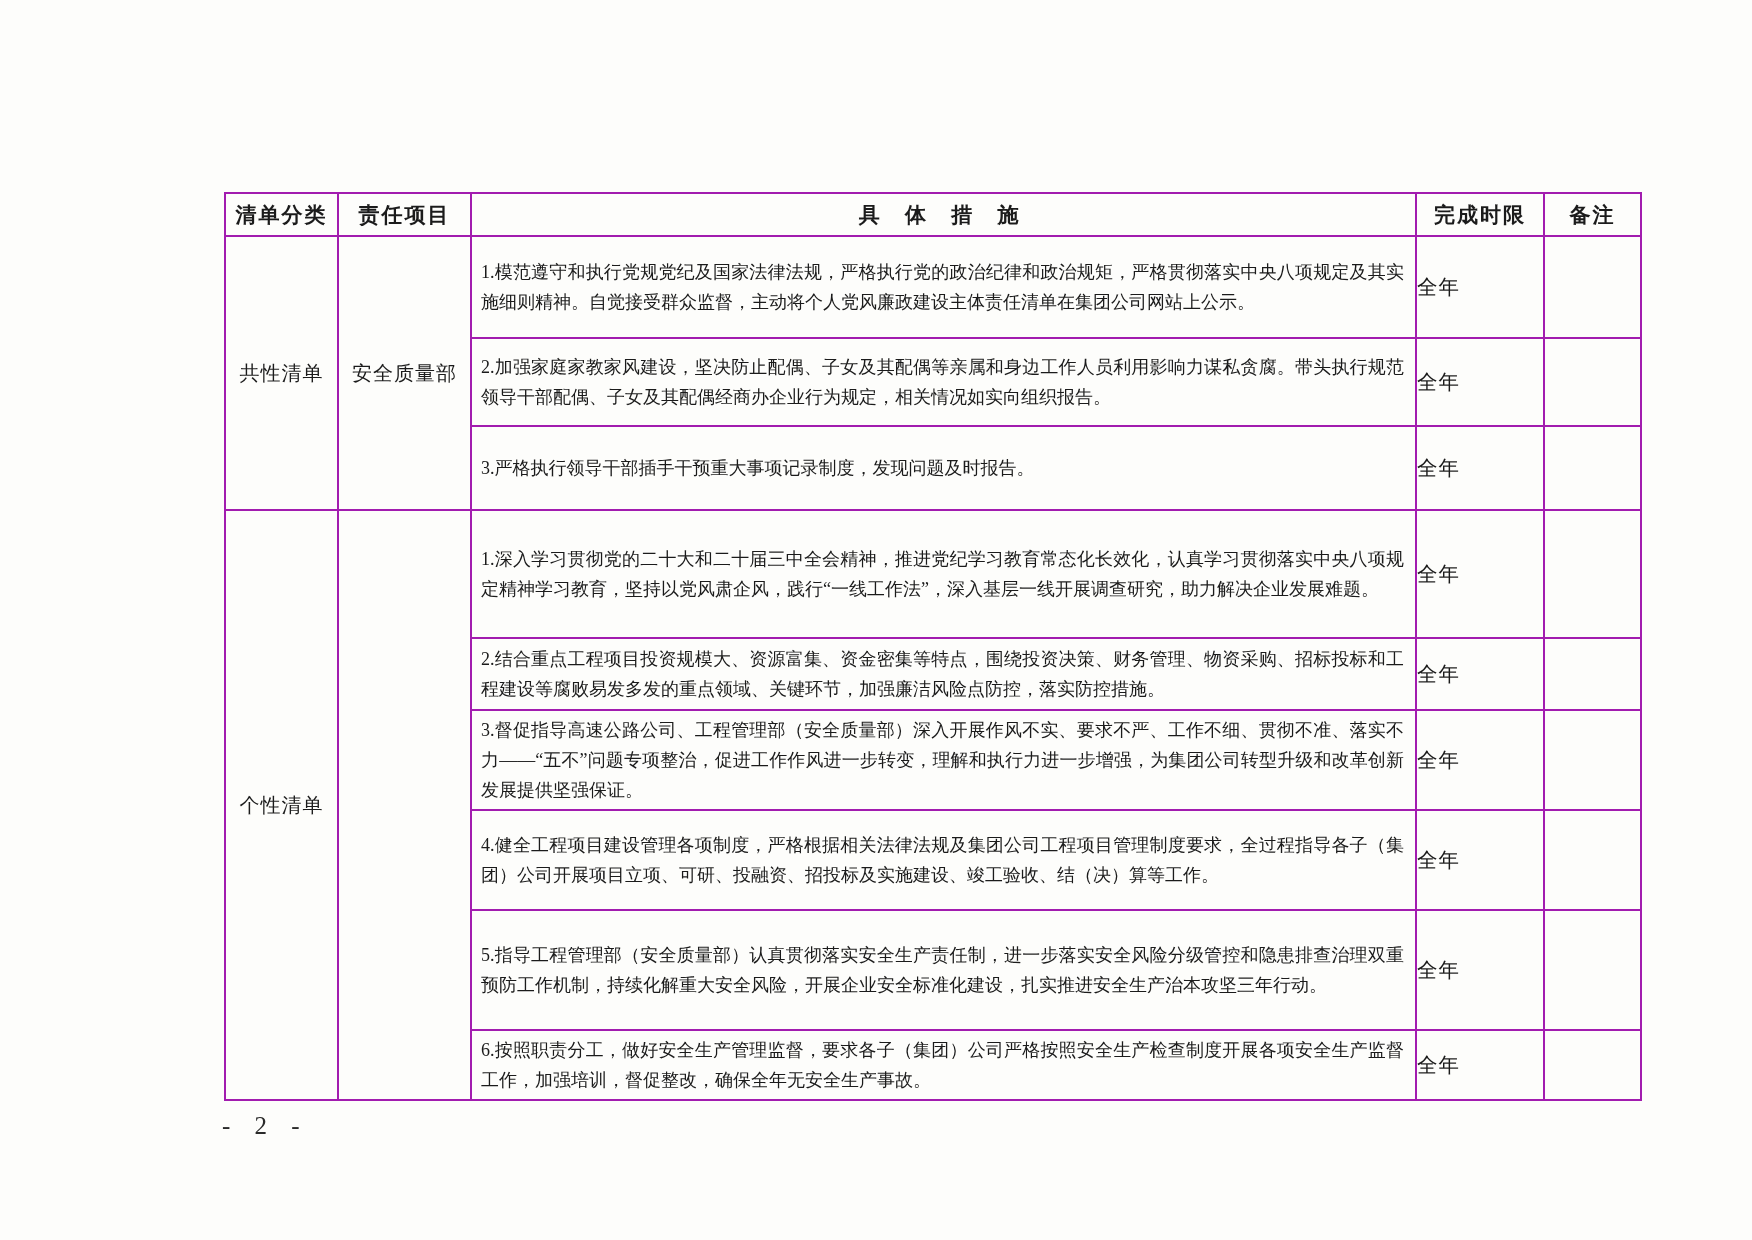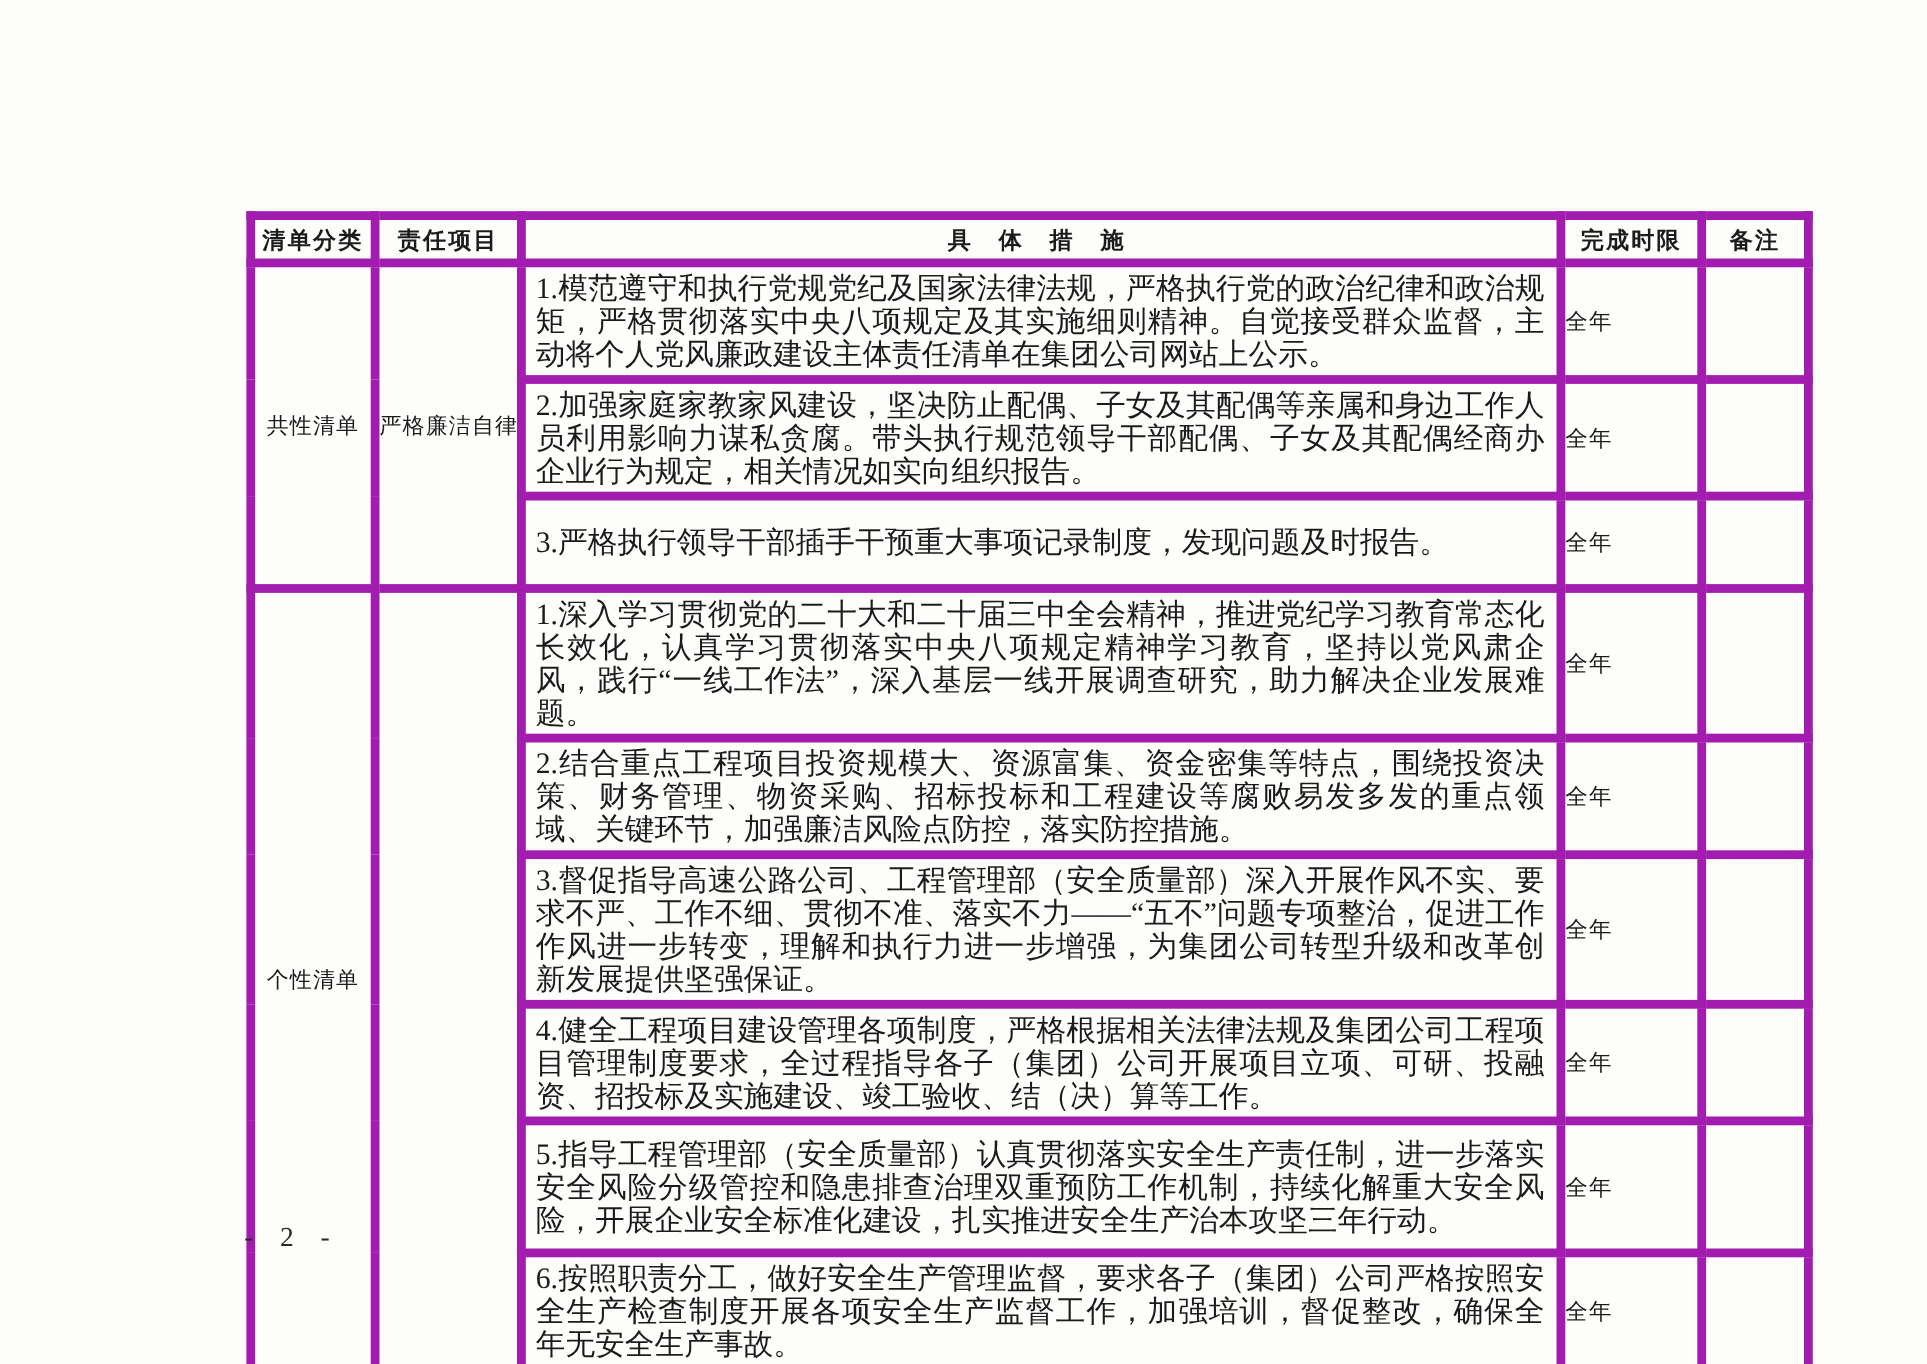--- a/index.html
+++ b/index.html
@@ -22,21 +22,21 @@
     table-layout: fixed;
     width: 1416px;
   }
   .doc-table col.c-cat  { width: 113px; }
   .doc-table col.c-proj { width: 133px; }
   .doc-table col.c-meas { width: 945px; }
   .doc-table col.c-dead { width: 128px; }
   .doc-table col.c-rem  { width: 97px;  }
 
   .doc-table th, .doc-table td {
-    border: 8px solid #a21caf;
+    border: 2px solid #a21caf;
     padding: 0;
     vertical-align: middle;
   }
   .doc-table th {
     height: 43px;
     font-size: 21px;
     font-weight: bold;
     text-align: center;
     letter-spacing: 2px;
     white-space: nowrap;
@@ -44,21 +44,21 @@
   .doc-table th.th-measure { letter-spacing: 10px; }
 
   td.cell-cat, td.cell-proj {
     text-align: center;
     font-size: 20px;
     letter-spacing: 1px;
     white-space: nowrap;
     border-radius: 26px;
   }
   td.cell-measure {
-    font-size: 27px;
+    font-size: 18px;
     line-height: 30px;
     text-align: justify;
     text-justify: inter-character;
     padding: 4px 11px 4px 9px;
   }
   td.cell-deadline {
     text-align: left;
     font-size: 20.5px;
     letter-spacing: 1px;
   }
@@ -102,21 +102,21 @@
         <th>责任项目</th>
         <th class="th-measure">具 体 措 施</th>
         <th>完成时限</th>
         <th>备注</th>
       </tr>
     </thead>
     <tbody>
 
       <tr class="r-b1r1">
         <td class="cell-cat" rowspan="3">共性清单</td>
-        <td class="cell-proj" rowspan="3">严格廉洁自律</td>
+        <td class="cell-proj" rowspan="3">安全质量部</td>
         <td class="cell-measure">1.模范遵守和执行党规党纪及国家法律法规，严格执行党的政治纪律和政治规矩，严格贯彻落实中央八项规定及其实施细则精神。自觉接受群众监督，主动将个人党风廉政建设主体责任清单在集团公司网站上公示。</td>
         <td class="cell-deadline">全年</td>
         <td class="cell-remark"></td>
       </tr>
       <tr class="r-b1r2">
         <td class="cell-measure">2.加强家庭家教家风建设，坚决防止配偶、子女及其配偶等亲属和身边工作人员利用影响力谋私贪腐。带头执行规范领导干部配偶、子女及其配偶经商办企业行为规定，相关情况如实向组织报告。</td>
         <td class="cell-deadline">全年</td>
         <td class="cell-remark"></td>
       </tr>
       <tr class="r-b1r3">

